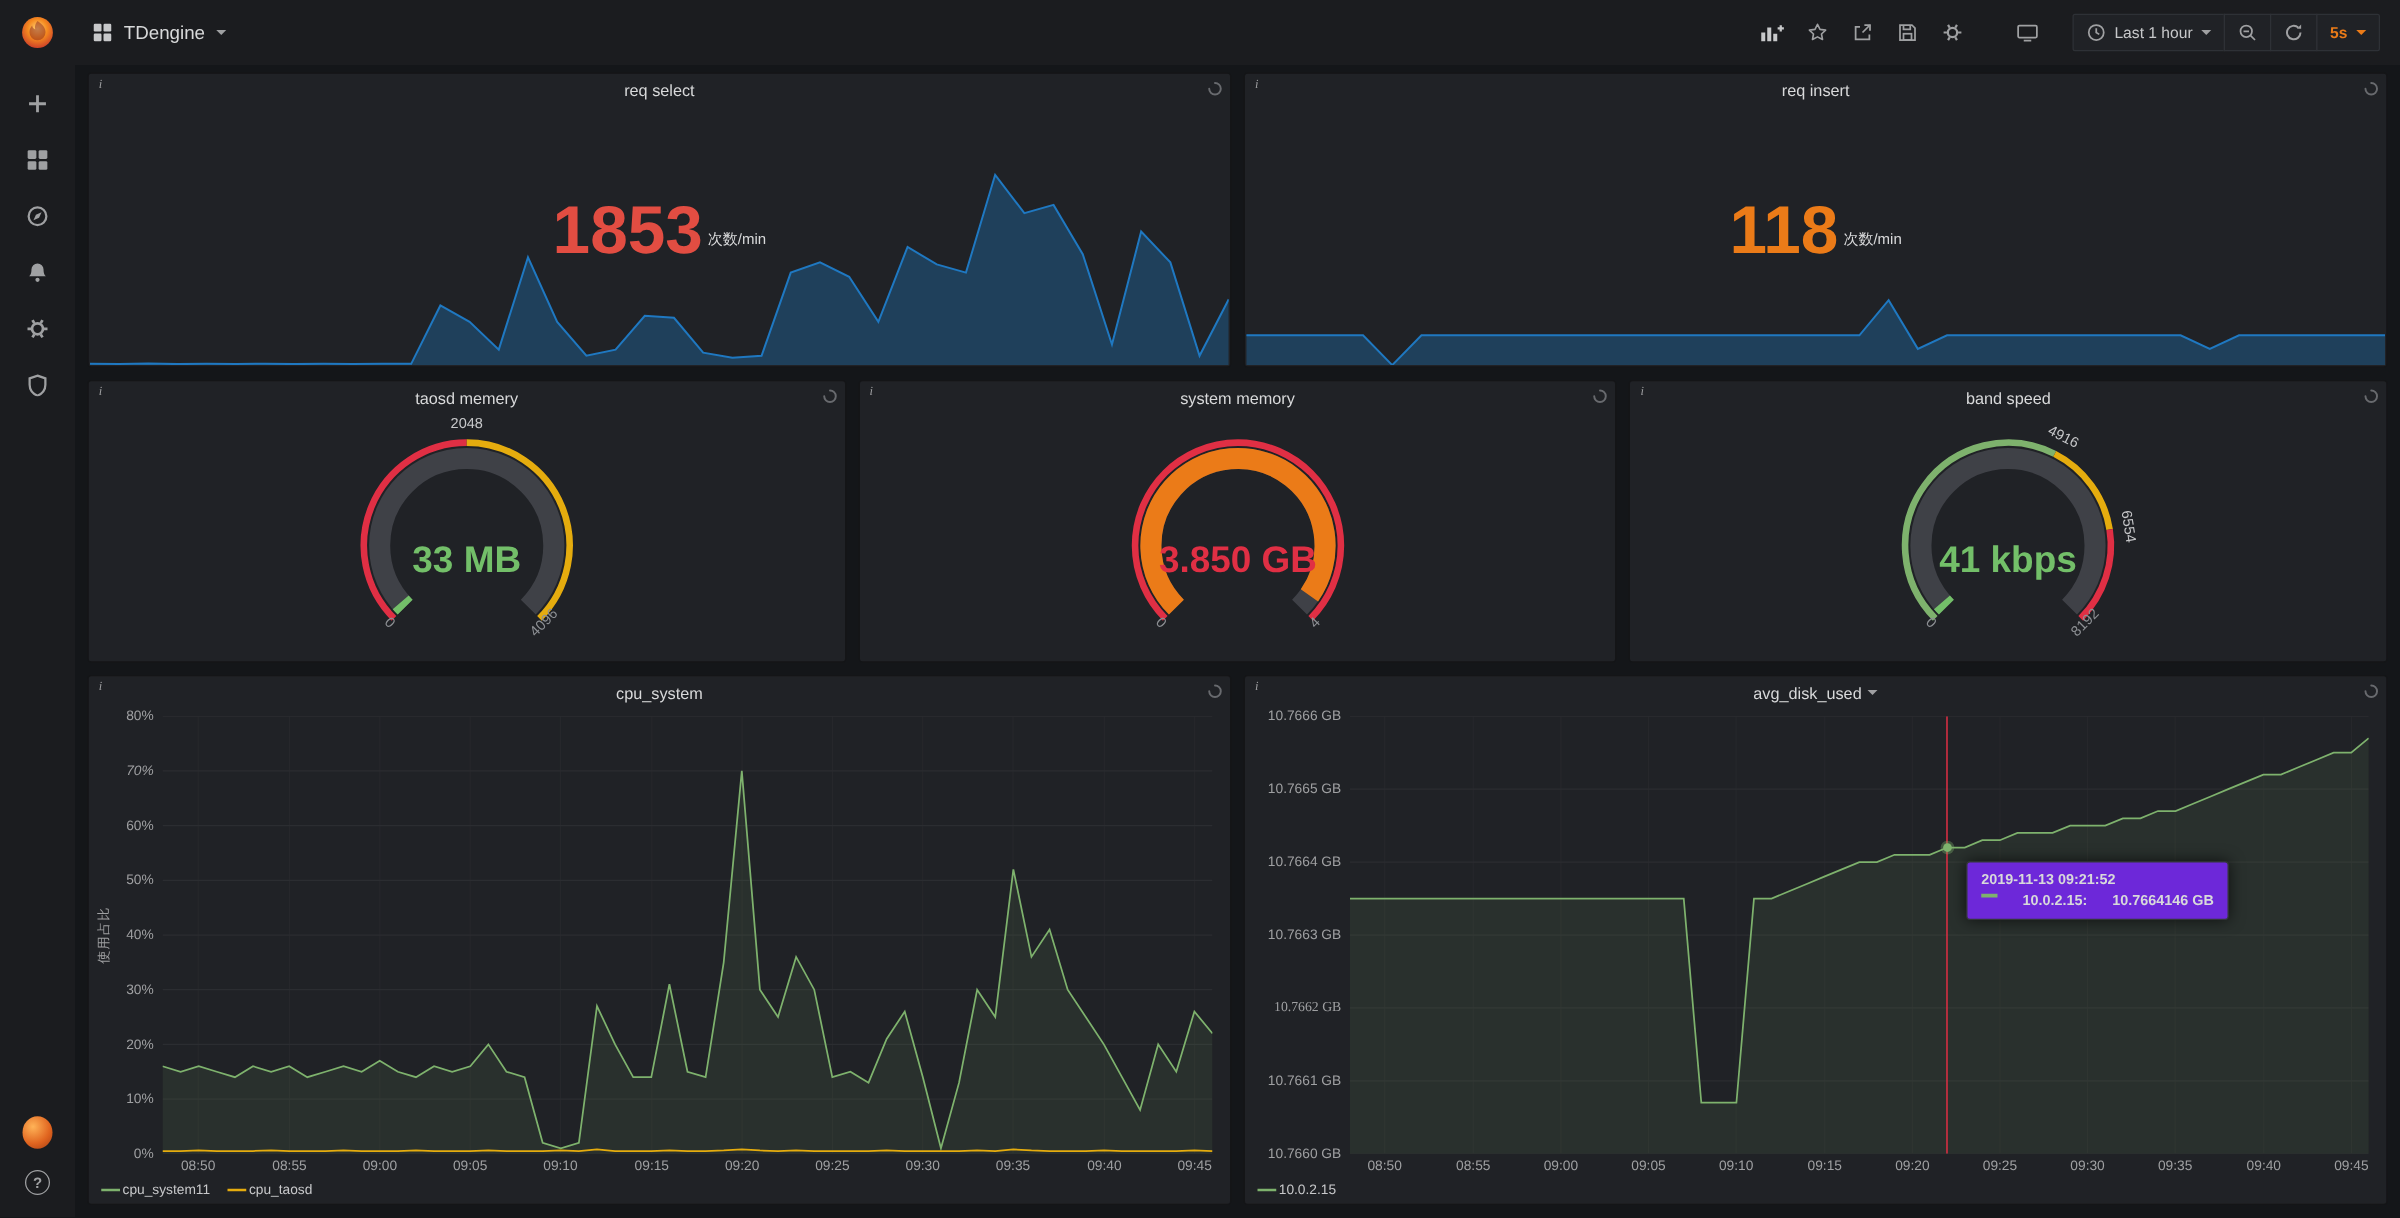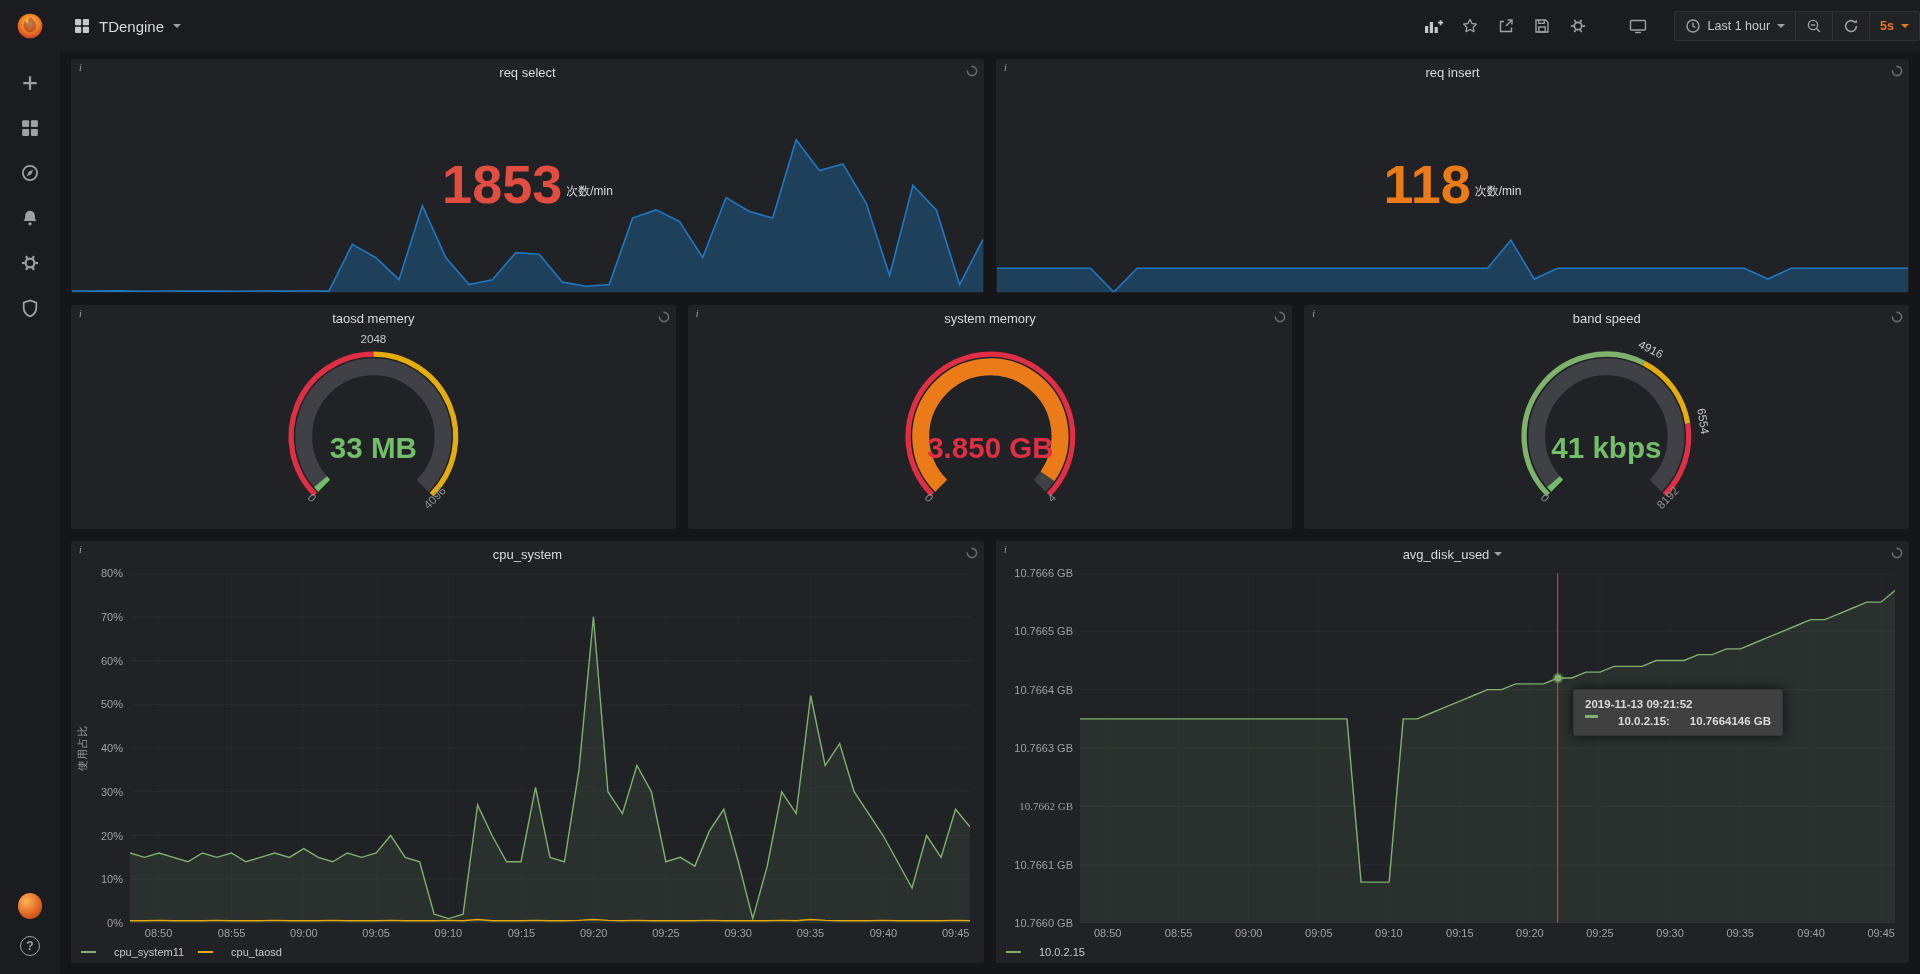--- a/index.html
+++ b/index.html
@@ -17,21 +17,21 @@
   .sidebar{width:60px;flex:none;background:var(--surface);display:flex;flex-direction:column;align-items:center;padding:9px 0 16px}
   .logo{width:34px;height:34px;display:flex;align-items:center;justify-content:center;cursor:pointer}
   .side-icons{display:flex;flex-direction:column;align-items:center;gap:21px;margin-top:28px}
   .side-btn{color:var(--muted);display:flex;align-items:center;justify-content:center;width:24px;height:24px;cursor:pointer}
   .side-bottom{margin-top:auto;display:flex;flex-direction:column;align-items:center;gap:16px}
   .avatar{width:26px;height:26px;border-radius:50%;display:block;background:radial-gradient(circle at 35% 32%,#ffb357,#e0641f 58%,#a33c14 100%)}
   .help-circle{width:20px;height:20px;border:1.5px solid var(--muted);color:var(--muted);border-radius:50%;display:flex;align-items:center;justify-content:center;font-size:12px;font-weight:700}
 
   
   .main{flex:1;display:flex;flex-direction:column;min-width:0}
-  .navbar{height:52px;flex:none;background:var(--surface);display:flex;align-items:center;padding:0 0 0 14px}
+  .navbar{height:52px;flex:none;background:var(--surface);display:flex;align-items:center;padding:0 16px 0 14px}
   .nav-left{display:flex;align-items:center;gap:9px;cursor:pointer}
   .nav-title{font-size:15px;font-weight:500;color:var(--text)}
   .caret{width:0;height:0;border-left:4px solid transparent;border-right:4px solid transparent;border-top:4px solid var(--muted);display:inline-block}
   .caret.orange{border-top-color:var(--orange)}
   .nav-right{margin-left:auto;display:flex;align-items:center;gap:16px}
   .nav-ic{color:var(--muted);display:flex;align-items:center;justify-content:center;width:20px;height:20px;cursor:pointer}
   .nav-ic.bright{color:#c7c8ca}
   .nav-gap{width:8px}
   .btn-group{display:flex;margin-left:10px}
   .nav-btn{display:flex;align-items:center;gap:7px;height:30px;padding:0 10px;background:#202226;border:1px solid #2e3136;color:#c7c8ca;font-size:12.5px;cursor:pointer;margin-left:-1px}
@@ -79,25 +79,25 @@
   .g-ylabel span{position:absolute;top:50%;left:50%;transform:translate(-50%,-50%) rotate(-90deg);font-size:10.5px;color:var(--muted);white-space:nowrap;letter-spacing:1px}
   .g-yticks{grid-area:1/2;position:relative}
   .cpu-graph .g-yticks{width:40px}
   .disk-graph .g-yticks{width:80px}
   .ytick{position:absolute;right:7px;transform:translateY(-50%);font-size:11px;color:var(--muted);white-space:nowrap}
   .g-plot{grid-area:1/3;position:relative;cursor:crosshair}
   .plot-svg{position:absolute;inset:0;width:100%;height:100%}
   .g-xticks{grid-area:2/3;position:relative}
   .xtick{position:absolute;top:4px;transform:translateX(-50%);font-size:11px;color:var(--muted);white-space:nowrap}
   .g-legend{grid-area:3/1/4/4;display:flex;align-items:center;gap:14px;padding-left:6px}
-  .legend-item{display:flex;align-items:center;gap:18px;font-size:11px;color:#c7c8ca;cursor:pointer}
+  .legend-item{display:flex;align-items:center;gap:2px;font-size:11px;color:#c7c8ca;cursor:pointer}
   .legend-dash{width:15px;height:2px;display:inline-block}
 
   .cursor-dot{position:absolute;width:7px;height:7px;border-radius:50%;background:var(--green);box-shadow:0 0 0 2px rgba(126,178,109,.35);transform:translate(-50%,-50%);z-index:3}
-  .graph-tooltip{position:absolute;left:60.5%;top:33%;background:#404040;border:1px solid #35373b;border-radius:3px;padding:8px 11px;font-size:11.5px;color:var(--text);z-index:4;white-space:nowrap;box-shadow:0 0 12px rgba(0,0,0,.65)}
+  .graph-tooltip{position:absolute;left:60.5%;top:33%;background:#6d28d9;border:1px solid #35373b;border-radius:3px;padding:8px 11px;font-size:11.5px;color:var(--text);z-index:4;white-space:nowrap;box-shadow:0 0 12px rgba(0,0,0,.65)}
   .tt-time{font-weight:600;margin-bottom:5px}
   .tt-row{display:flex;align-items:flex-start;gap:20px;font-weight:700}
   .tt-dash{width:13px;height:3px;background:var(--green);display:inline-block}
   .tt-val{}
 
   svg.ic16{width:16px;height:16px}
   svg.ic18{width:18px;height:18px}
 </style>
 </head>
 <body>
@@ -429,21 +429,21 @@
                   <span>使用占比</span>
                 </div>
               <div class="g-yticks">
                   <div class="ytick" style="top: 100%;">0%</div>
                   <div class="ytick" style="top: 87.5%;">10%</div>
                   <div class="ytick" style="top: 75%;">20%</div>
                   <div class="ytick" style="top: 62.5%;">30%</div>
                   <div class="ytick" style="top: 50%;">40%</div>
                   <div class="ytick" style="top: 37.5%;">50%</div>
                   <div class="ytick" style="top: 25%;">60%</div>
-                  <div class="ytick" style="top: 12.5%;">70%</div>
+                  <div class="ytick" style="top: 12.5%; font-style: italic;">70%</div>
                   <div class="ytick" style="top: 0%; margin-left: 20px;">80%</div>
                 </div>
               <div class="g-plot">
                   <svg viewBox="0 0 1000 360" preserveAspectRatio="none" class="plot-svg">
                     <line x1="34" x2="34" y1="0" y2="360" stroke="#26272b" stroke-width="1" vector-effect="non-scaling-stroke"></line>
                     <line x1="121" x2="121" y1="0" y2="360" stroke="#26272b" stroke-width="1" vector-effect="non-scaling-stroke"></line>
                     <line x1="207" x2="207" y1="0" y2="360" stroke="#26272b" stroke-width="1" vector-effect="non-scaling-stroke"></line>
                     <line x1="293" x2="293" y1="0" y2="360" stroke="#26272b" stroke-width="1" vector-effect="non-scaling-stroke"></line>
                     <line x1="379" x2="379" y1="0" y2="360" stroke="#26272b" stroke-width="1" vector-effect="non-scaling-stroke"></line>
                     <line x1="466" x2="466" y1="0" y2="360" stroke="#26272b" stroke-width="1" vector-effect="non-scaling-stroke"></line>

